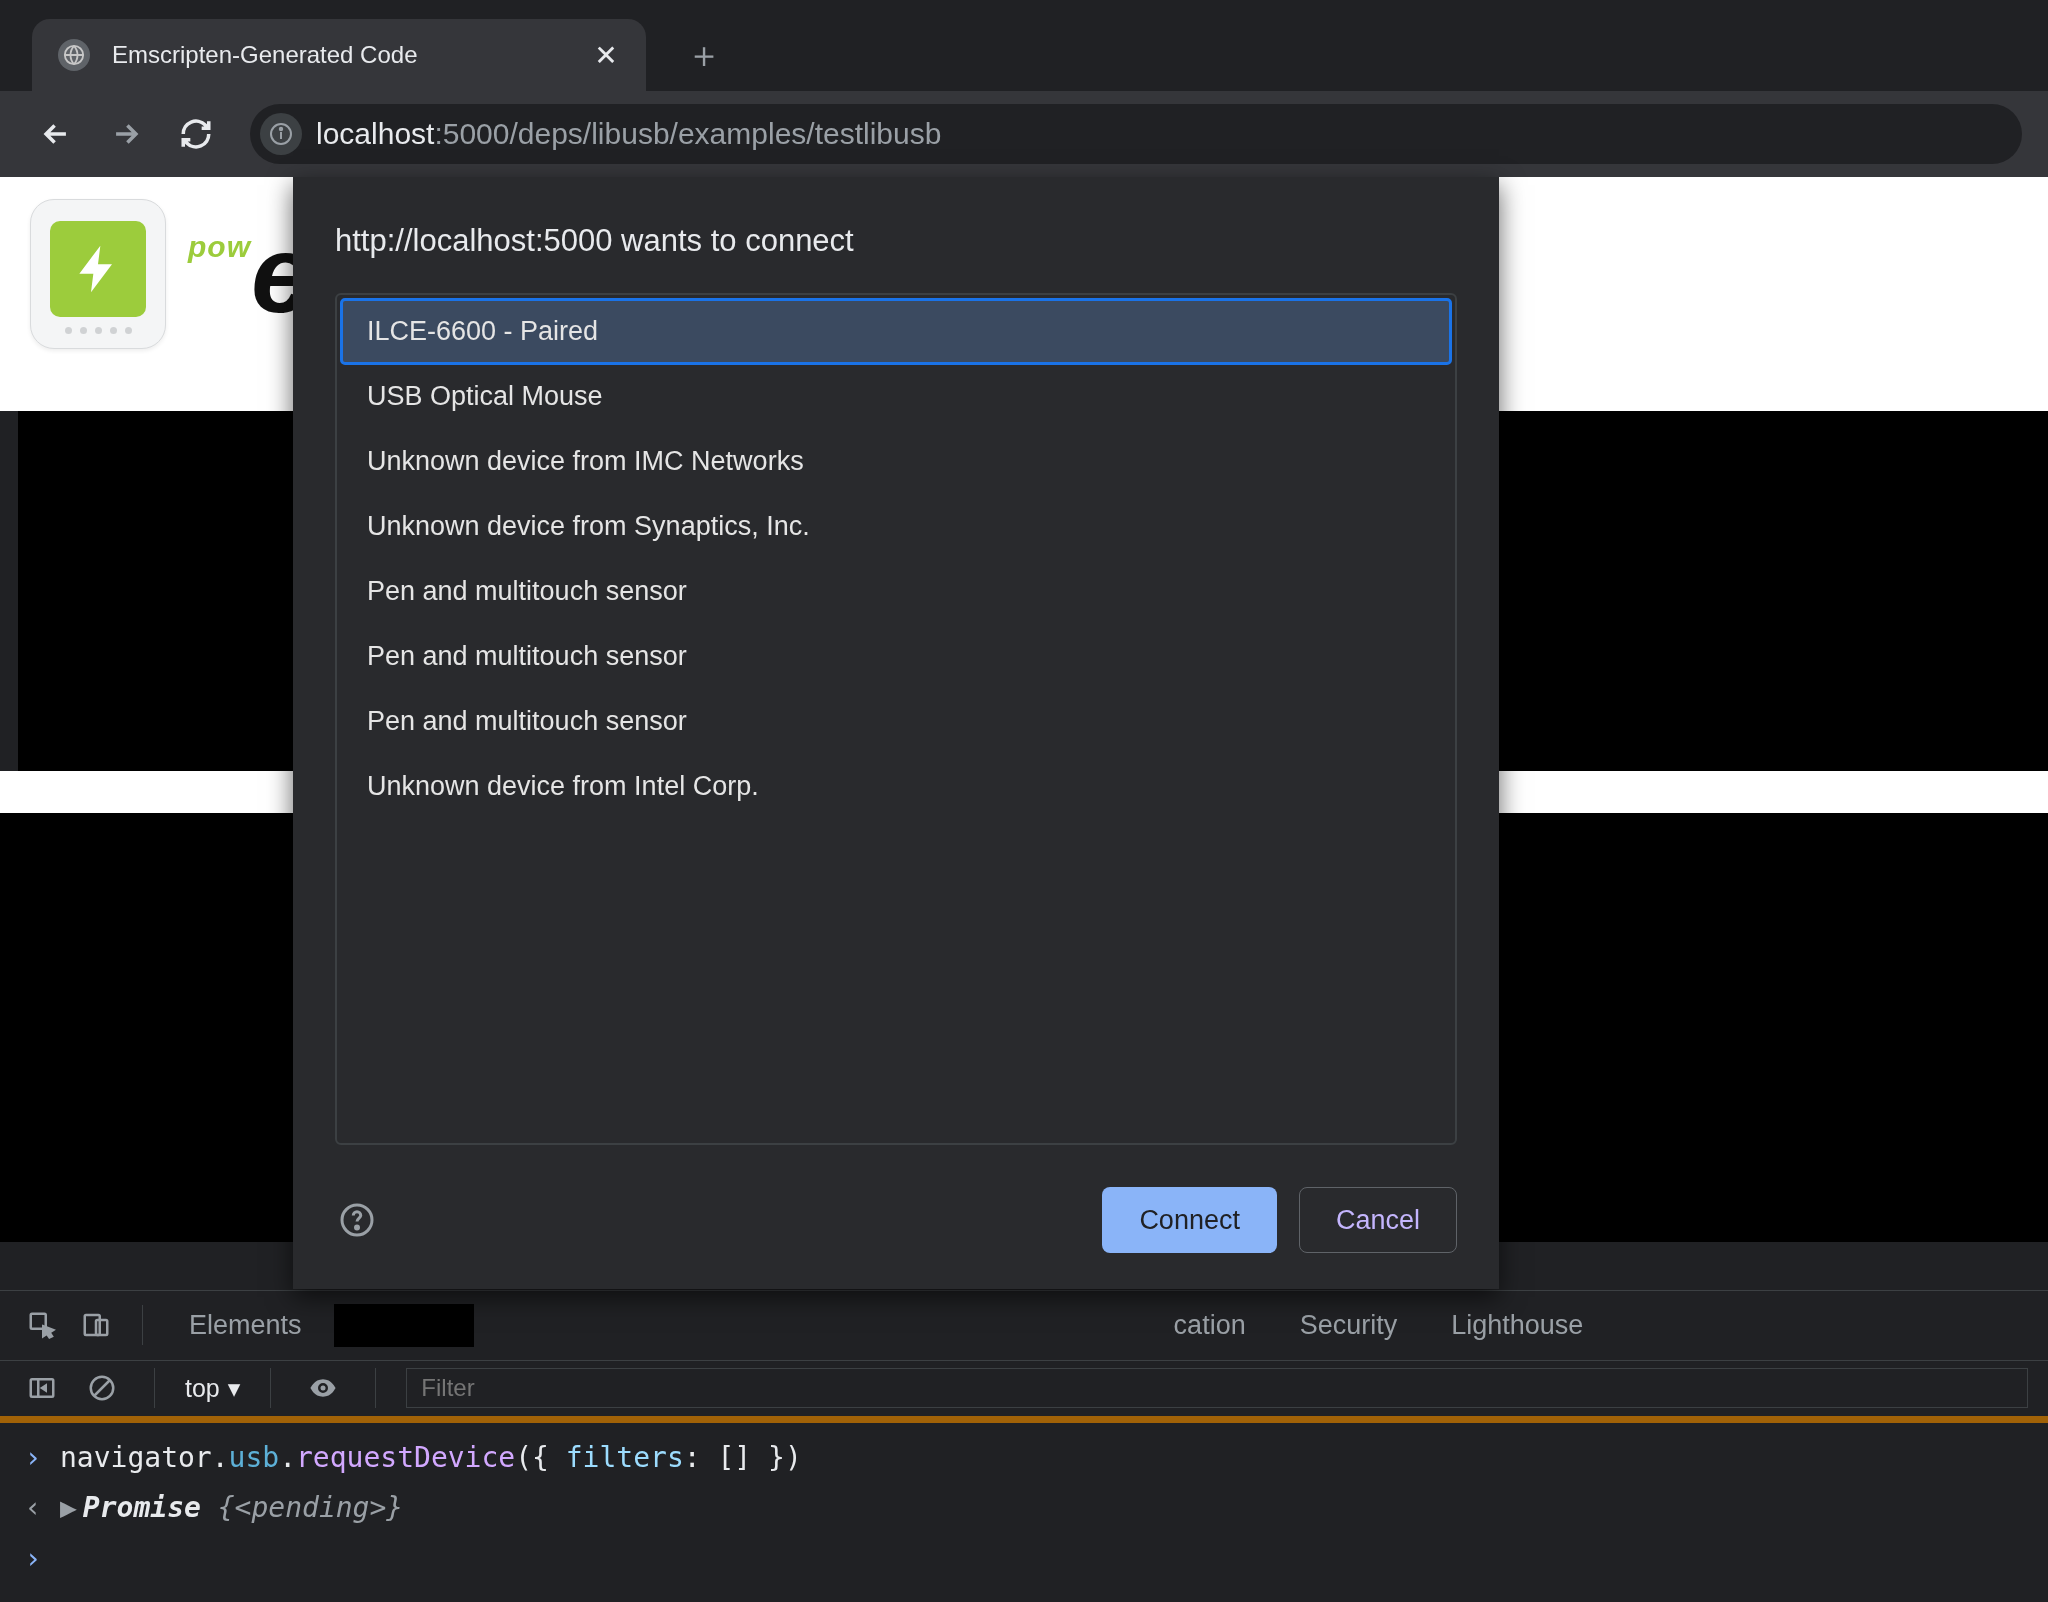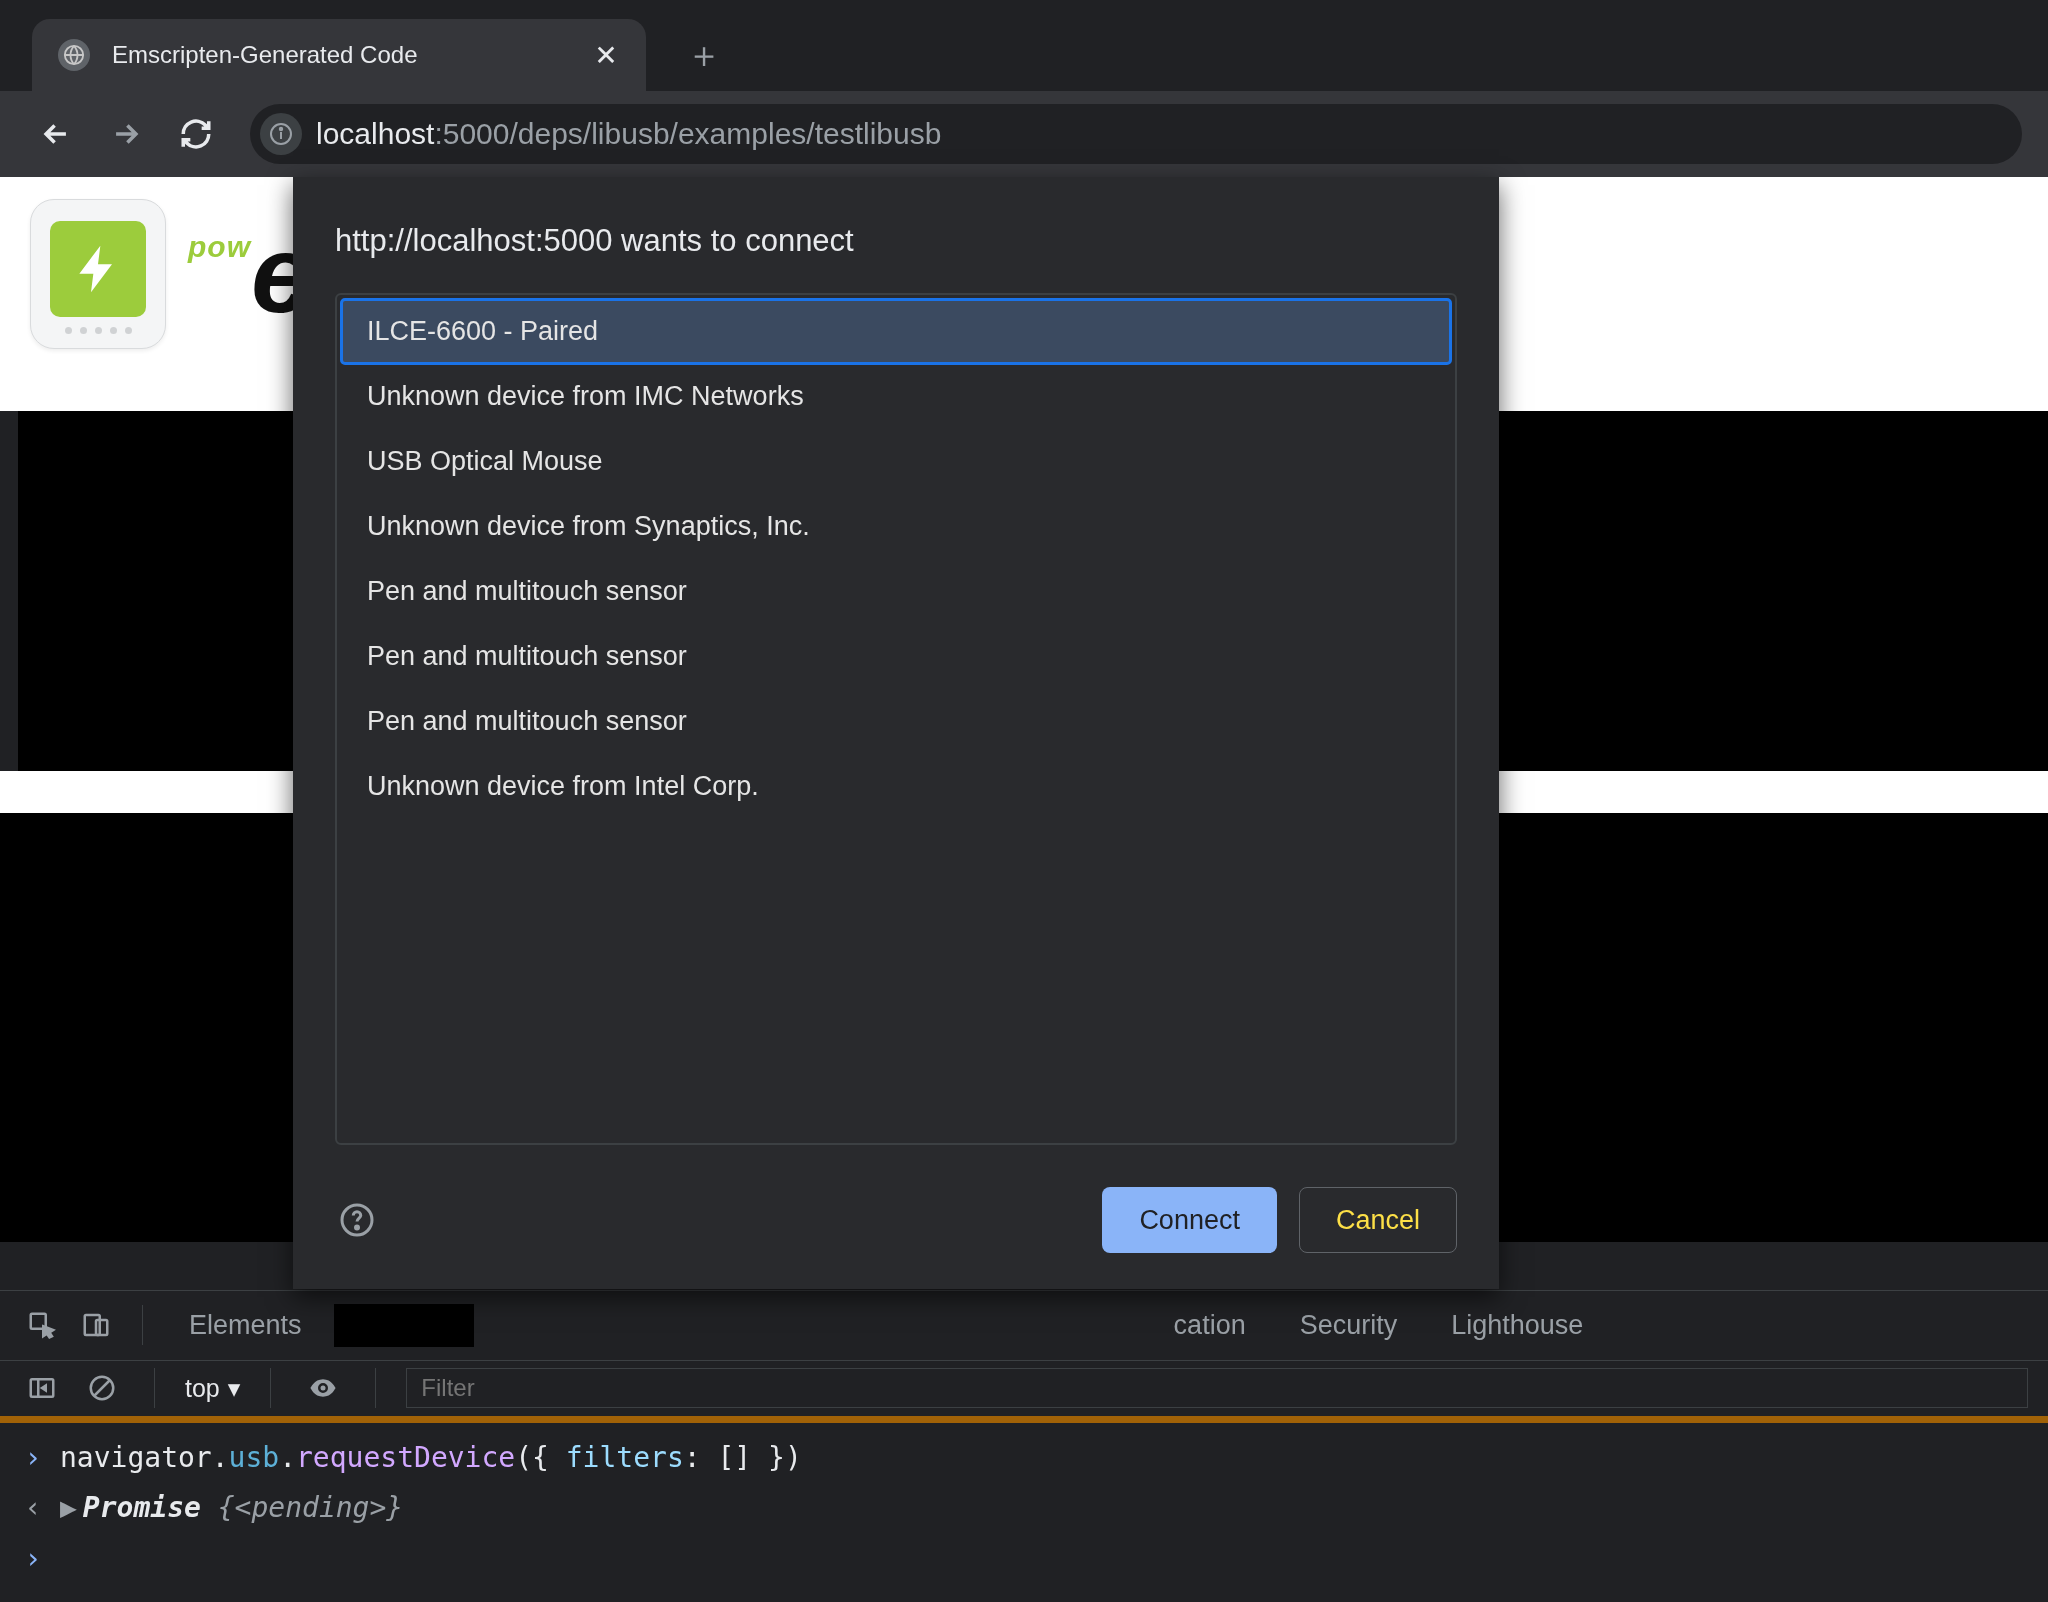--- a/index.html
+++ b/index.html
@@ -223,21 +223,21 @@
     display:flex;align-items:center;justify-content:center;
     cursor:pointer;
     border:1px solid transparent;
   }
   .btn-primary {
     background:#8ab4f8;
     color:#202124;
   }
   .btn-secondary {
     background:transparent;
-    color:#fde047;
+    color:#c4b5fd;
     border-color:#5f6368;
   }
 
   
   .devtools {
     position:absolute;
     left:0; right:0; bottom:0;
     background:#202124;
     border-top:1px solid #3c4043;
     z-index:40;
@@ -378,22 +378,22 @@
     </div>
     <div class="black-strip1"></div>
     <div class="white-thin"></div>
     <div class="black-strip2"></div>
   </div>
 
   <div class="dialog">
     <div class="dialog-title">http://localhost:5000 wants to connect</div>
     <div class="device-list">
       <div class="device-item selected">ILCE-6600 - Paired</div>
+      <div class="device-item">USB Optical Mouse</div>
       <div class="device-item">Unknown device from IMC Networks</div>
-      <div class="device-item">USB Optical Mouse</div>
       <div class="device-item">Unknown device from Synaptics, Inc.</div>
       <div class="device-item">Pen and multitouch sensor</div>
       <div class="device-item">Pen and multitouch sensor</div>
       <div class="device-item">Pen and multitouch sensor</div>
       <div class="device-item">Unknown device from Intel Corp.</div>
     </div>
     <div class="dialog-footer">
       <div class="help-btn">
         <svg viewBox="0 0 24 24" fill="none" stroke="currentColor" stroke-width="2">
             <circle cx="12" cy="12" r="10"></circle>

